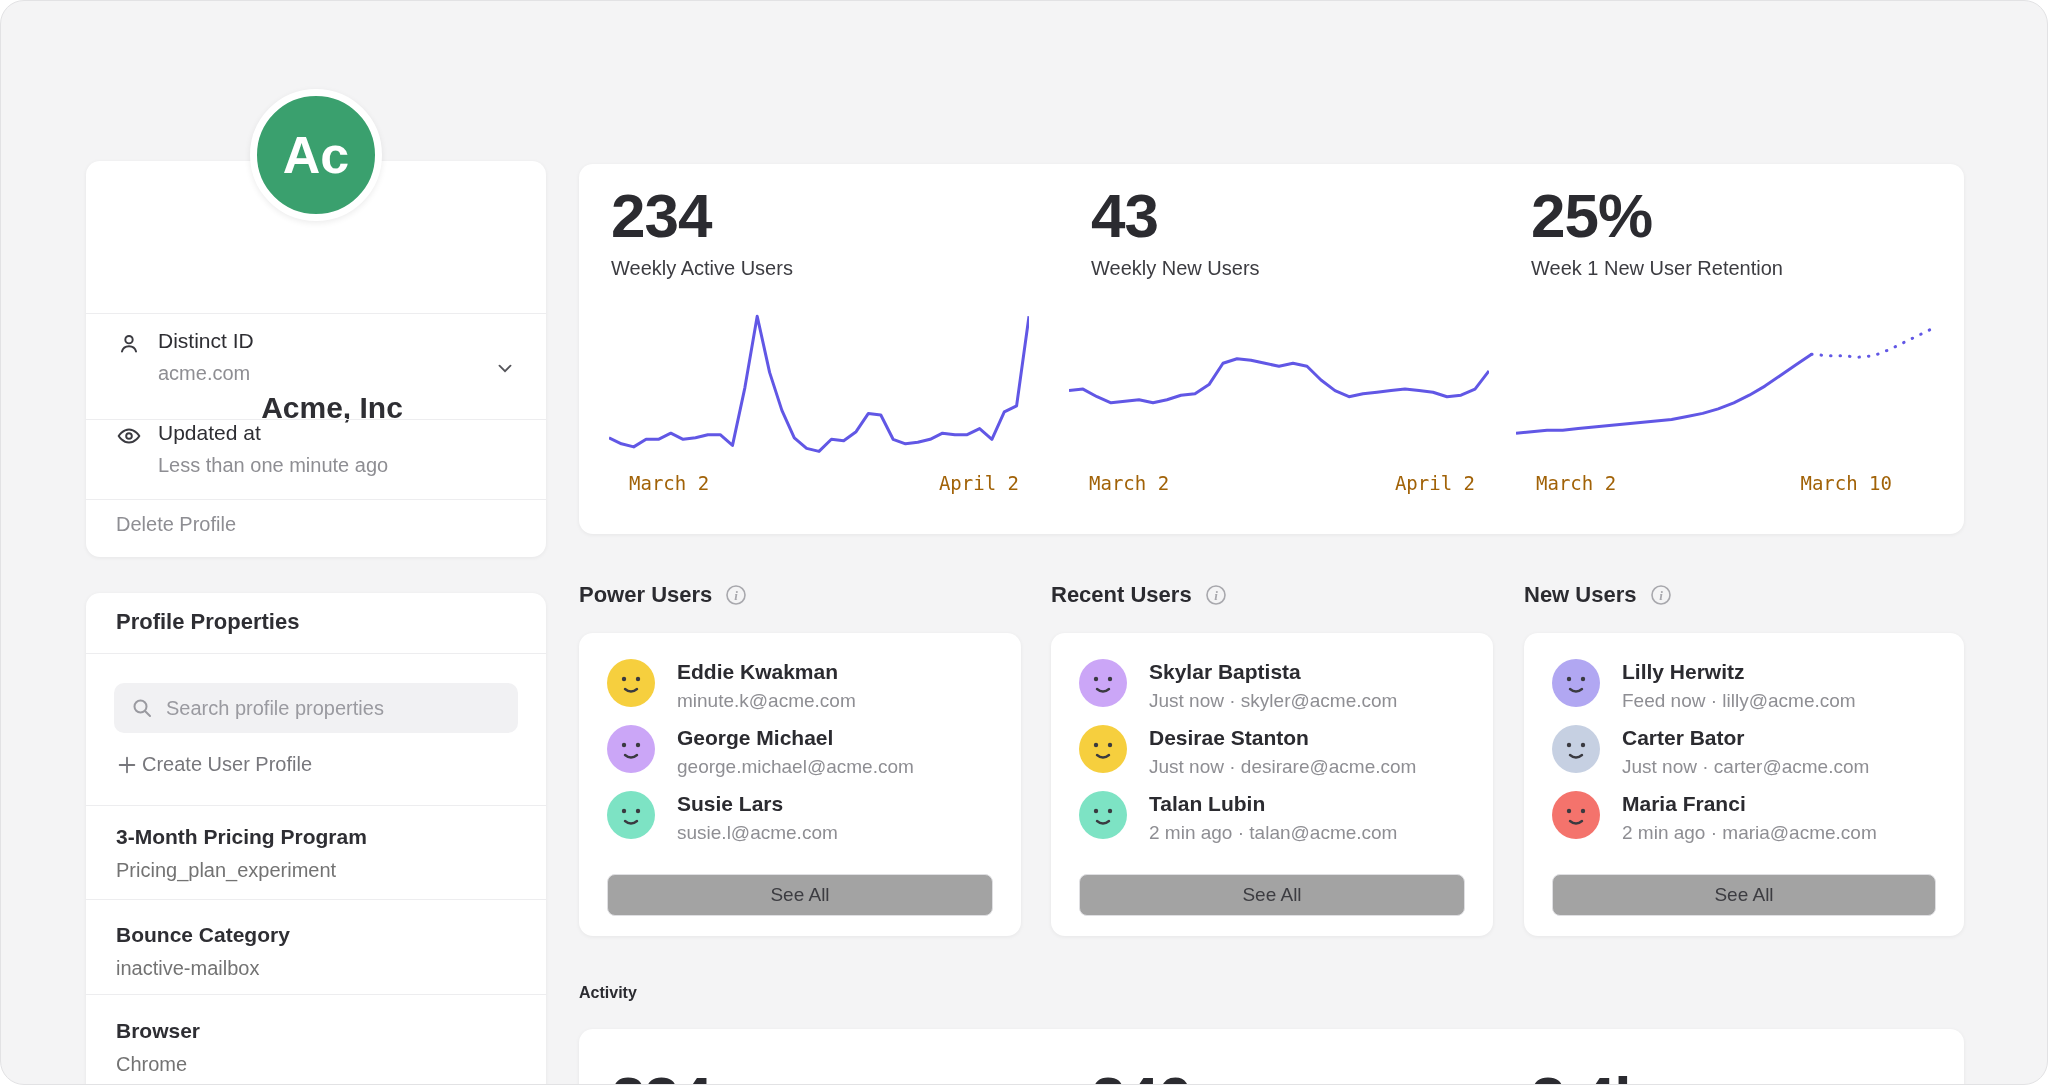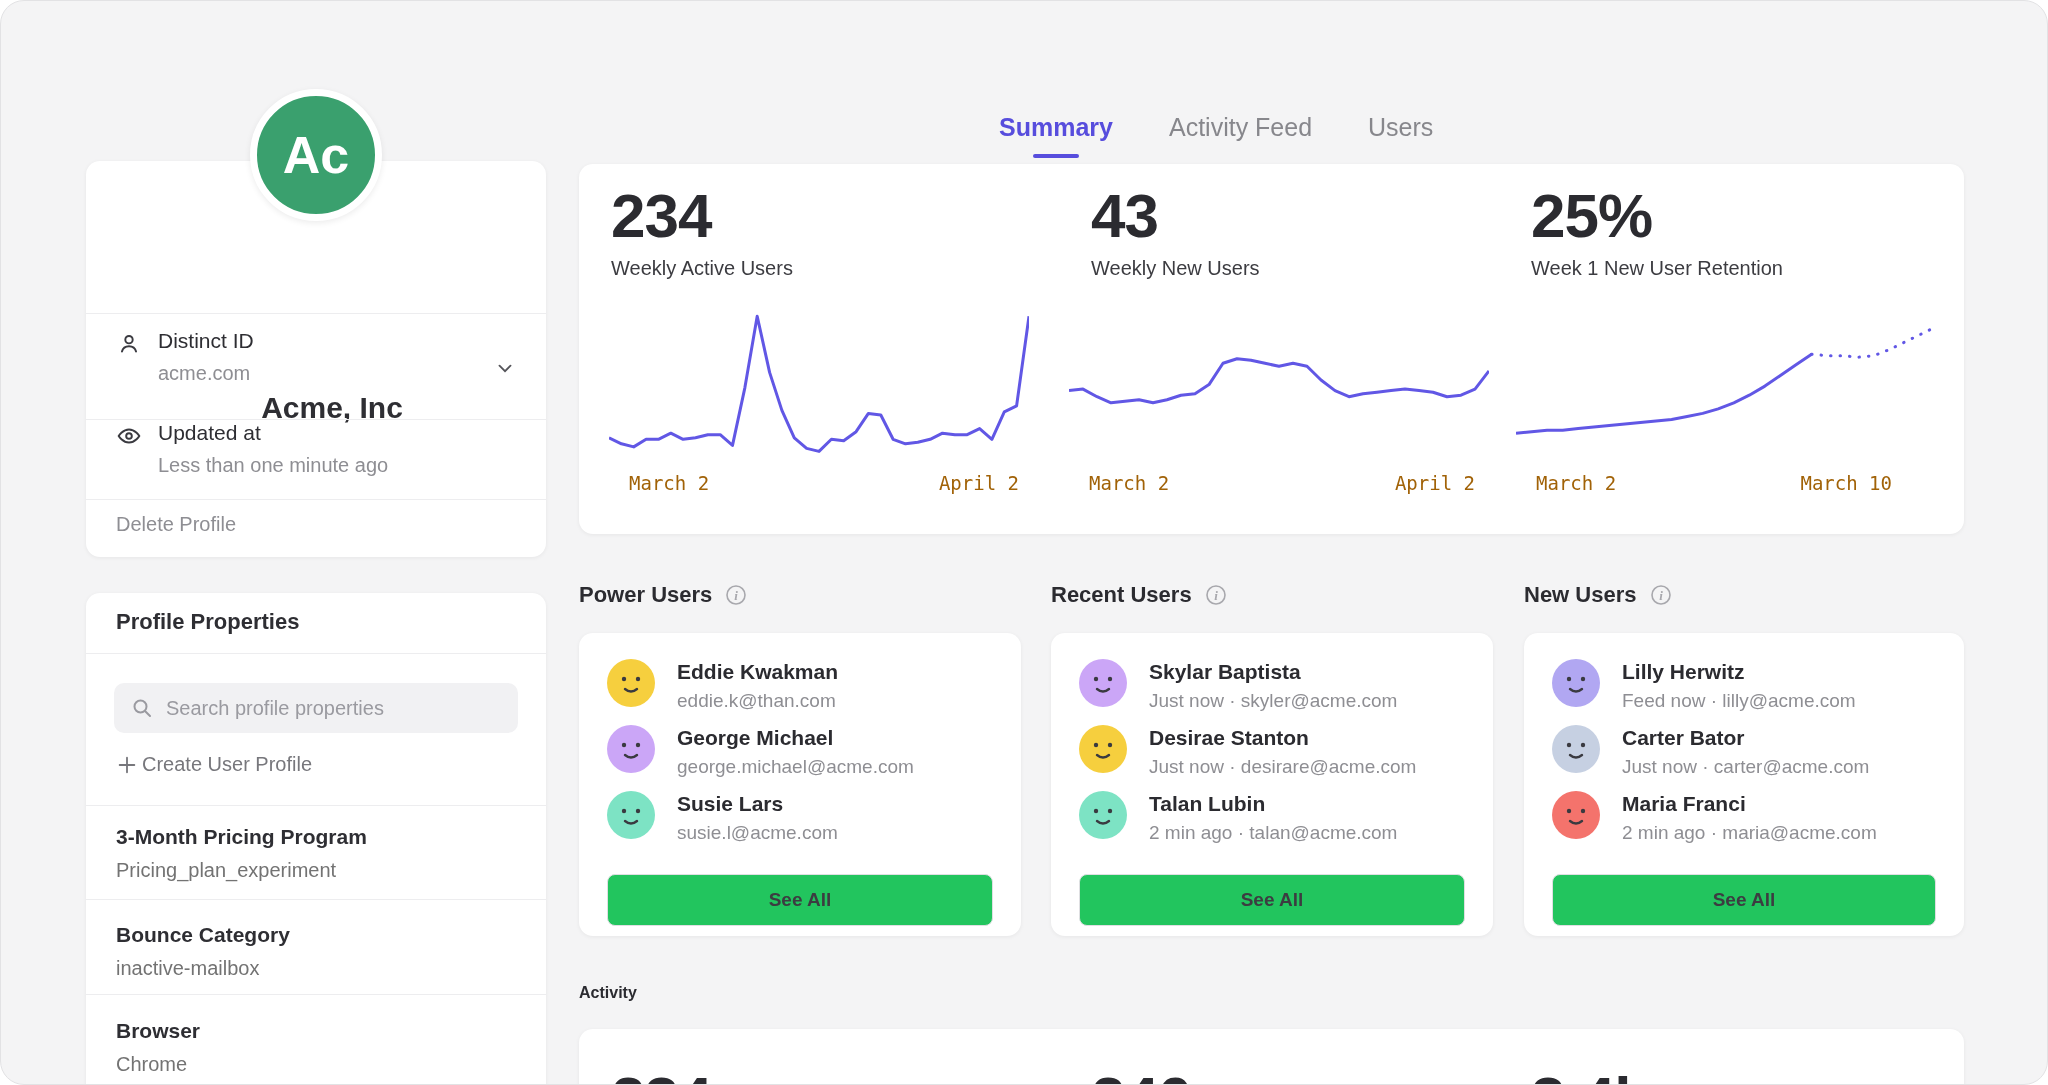--- a/index.html
+++ b/index.html
@@ -61,23 +61,23 @@
     font-family:"DejaVu Sans Mono", monospace; font-size:19px; color:#a16207; }
 
   
   .section-header { position:absolute; top:581px; display:flex; align-items:center; gap:12px;
     font-size:22px; font-weight:700; color:#2b2b30; }
   .user-card { top:632px; width:442px; height:303px; }
   .user-row { position:absolute; left:28px; right:28px; height:54px; cursor:pointer; }
   .user-avatar { position:absolute; left:0; top:0; width:48px; height:48px; border-radius:50%; }
   .user-name { position:absolute; left:70px; top:1px; font-size:21px; font-weight:600; color:#2b2b30; }
   .user-sub { position:absolute; left:70px; top:31px; font-size:19px; color:#8e8e93; }
-  .see-all { position:absolute; left:28px; right:28px; top:241px; height:52px;
-    background:#22c55e; border:1px solid #dfdfe2; border-radius:8px;
-    font-size:19px; font-weight:700; color:#3c3c41; cursor:pointer;
+  .see-all { position:absolute; left:28px; right:28px; top:241px; height:42px;
+    background:#a3a3a3; border:1px solid #dfdfe2; border-radius:8px;
+    font-size:19px; font-weight:400; color:#3c3c41; cursor:pointer;
     display:flex; align-items:center; justify-content:center;
     font-family:"Liberation Sans", sans-serif; }
 
   
   #activity-title { position:absolute; left:578px; top:983px; font-size:16px; font-weight:700; color:#2b2b30; }
   #activity-card { left:578px; top:1028px; width:1385px; height:220px; }
   .activity-stat { position:absolute; top:34px; font-size:62px; font-weight:700; color:#2b2b30; letter-spacing:-1px; }
 
   svg { display:block; }
 </style>
@@ -159,32 +159,20 @@
       <span class="prop-value">inactive-mailbox</span>
     </div>
     <div class="divider" style="top:401px"></div>
 
     <div class="prop-item" style="top:426px">
       <span class="prop-label">Browser</span>
       <span class="prop-value">Chrome</span>
     </div>
   </div>
 
-  <div id="tabs">
-    <div class="tab active">
-      <span>Summary</span>
-      <span class="tab-underline"></span>
-    </div>
-    <div class="tab">
-      <span>Activity Feed</span>
-    </div>
-    <div class="tab">
-      <span>Users</span>
-    </div>
-  </div>
 
   <div class="card" id="summary-card">
     <div class="stat-col" style="left:32px">
       <div class="stat-value">234</div>
       <div class="stat-label">Weekly Active Users</div>
     </div>
     <div class="stat-col" style="left:512px">
       <div class="stat-value">43</div>
       <div class="stat-label">Weekly New Users</div>
     </div>
@@ -231,21 +219,21 @@
     <div class="user-row" style="top:26px">
       <span class="user-avatar">
           <svg width="48" height="48" viewBox="0 0 48 48">
             <circle cx="24" cy="24" r="24" fill="#f6cf3e"></circle>
             <circle cx="17" cy="20" r="2.2" fill="#3a3a40"></circle>
             <circle cx="31" cy="20" r="2.2" fill="#3a3a40"></circle>
             <path d="M18 30q6 5 12 0" fill="none" stroke="#3a3a40" stroke-width="2.4" stroke-linecap="round"></path>
           </svg>
         </span>
       <span class="user-name">Eddie Kwakman</span>
-      <span class="user-sub">eddie.k@than.com</span>
+      <span class="user-sub">minute.k@acme.com</span>
     </div>
     <div class="user-row" style="top:92px">
       <span class="user-avatar">
           <svg width="48" height="48" viewBox="0 0 48 48">
             <circle cx="24" cy="24" r="24" fill="#cba6f7"></circle>
             <circle cx="17" cy="20" r="2.2" fill="#3a3a40"></circle>
             <circle cx="31" cy="20" r="2.2" fill="#3a3a40"></circle>
             <path d="M18 30q6 5 12 0" fill="none" stroke="#3a3a40" stroke-width="2.4" stroke-linecap="round"></path>
           </svg>
         </span>

